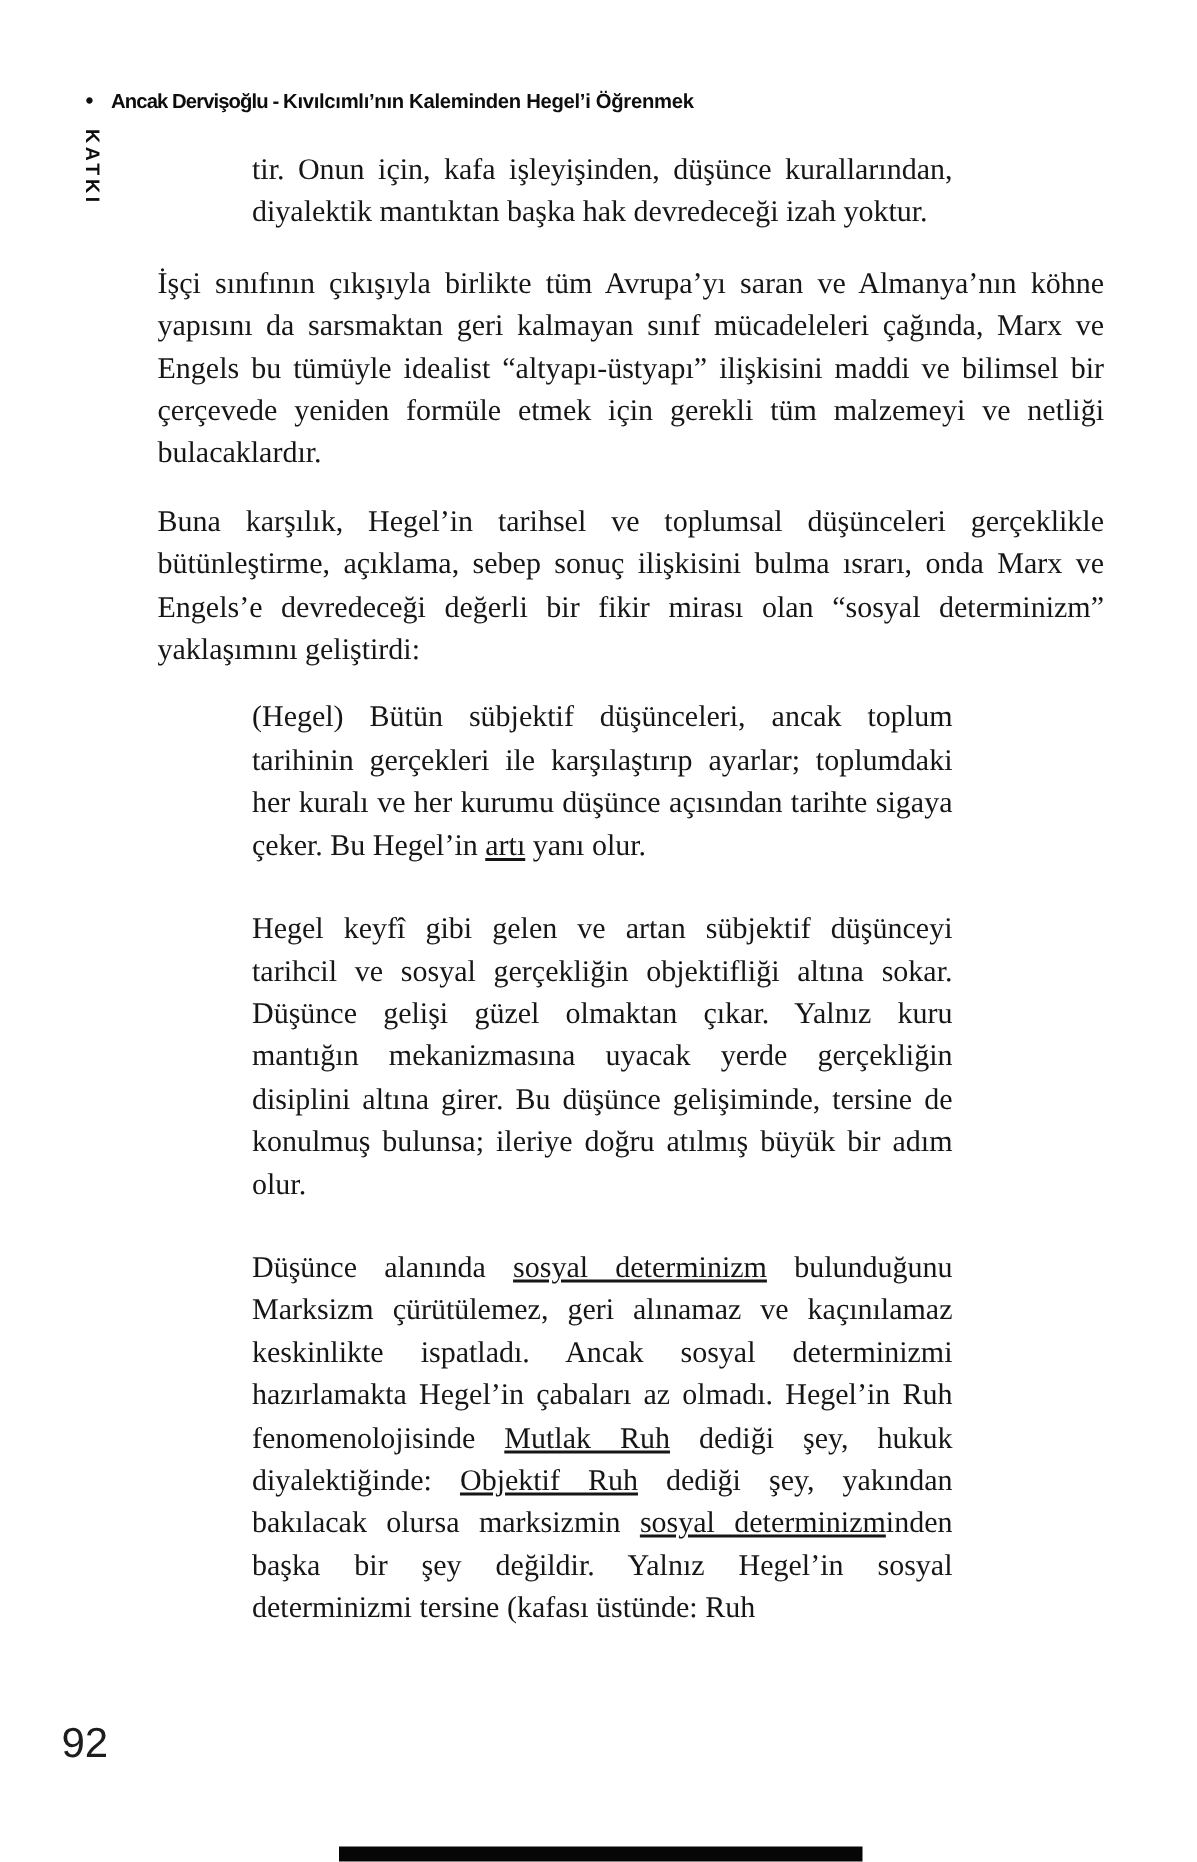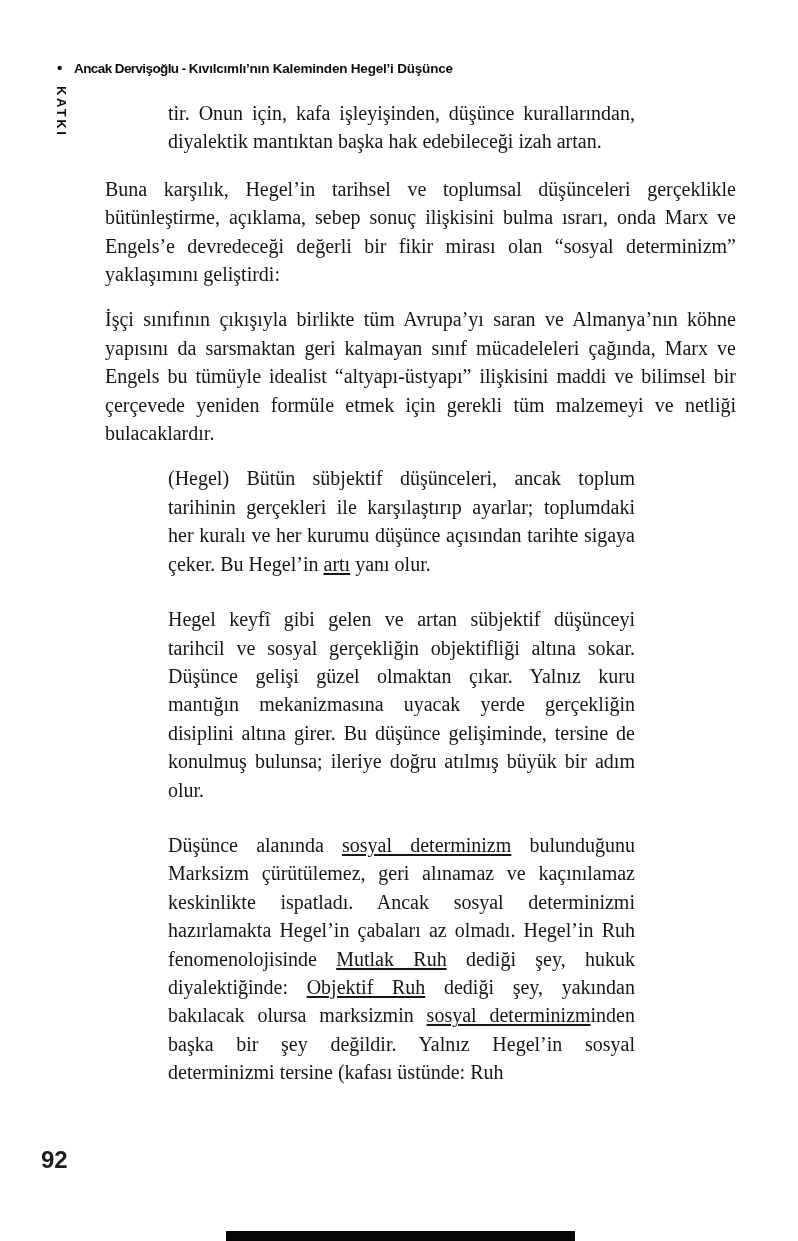--- a/index.html
+++ b/index.html
@@ -44,44 +44,44 @@
   .content p.quote { width: 467px; margin-left: 63px; margin-bottom: 27px; }
   .content p.quote:first-child { margin-bottom: 19px; }
   .content p.paragraph + p.quote { margin-top: 4px; font-family: Liberation Serif, serif; }
 
   .u { text-decoration: underline; text-underline-offset: 2px; }
   .i { }
 
   .page-number {
     position: absolute; left: 41px; top: 1146px;
     font-family: "Liberation Sans", "DejaVu Sans", sans-serif;
-    font-size: 24px; font-weight: 700; color: #1d1d1d;
+    font-size: 28px; font-weight: 400; color: #1d1d1d;
   }
 
   .bottom-bar {
     position: absolute; left: 226px; top: 1231px;
     width: 349px; height: 10px;
     background: #060606;
   }
 </style>
 </head>
 <body>
 
 <div class="page">
 
   <div class="header">
-    <span class="bullet">•</span><span class="author">Ancak Dervişoğlu</span><span class="sep"> - </span><span class="title">Kıvılcımlı’nın Kaleminden Hegel’i Düşünce</span>
+    <span class="bullet">•</span><span class="author">Ancak Dervişoğlu</span><span class="sep"> - </span><span class="title">Kıvılcımlı’nın Kaleminden Hegel’i Öğrenmek</span>
   </div>
 
   <div class="margin-label">KATKI</div>
 
   <div class="content" id="content">
-      <p class="quote"><span>tir. Onun için, kafa işleyişinden, düşünce kurallarından, diyalektik mantıktan başka hak edebileceği izah artan.</span></p>
+      <p class="quote"><span>tir. Onun için, kafa işleyişinden, düşünce kurallarından, diyalektik mantıktan başka hak devredeceği izah yoktur.</span></p>
+      <p class="paragraph"><span>İşçi sınıfının çıkışıyla birlikte tüm Avrupa’yı saran ve Almanya’nın köhne yapısını da sarsmaktan geri kalmayan sınıf mücadeleleri çağında, Marx ve Engels bu tümüyle idealist “altyapı-üstyapı” ilişkisini maddi ve bilimsel bir çerçevede yeniden formüle etmek için gerekli tüm malzemeyi ve netliği bulacaklardır.</span></p>
       <p class="paragraph"><span>Buna karşılık, Hegel’in tarihsel ve toplumsal düşünceleri gerçeklikle bütünleştirme, açıklama, sebep sonuç ilişkisini bulma ısrarı, onda Marx ve Engels’e devredeceği değerli bir fikir mirası olan “sosyal determinizm” yaklaşımını geliştirdi:</span></p>
-      <p class="paragraph"><span>İşçi sınıfının çıkışıyla birlikte tüm Avrupa’yı saran ve Almanya’nın köhne yapısını da sarsmaktan geri kalmayan sınıf mücadeleleri çağında, Marx ve Engels bu tümüyle idealist “altyapı-üstyapı” ilişkisini maddi ve bilimsel bir çerçevede yeniden formüle etmek için gerekli tüm malzemeyi ve netliği bulacaklardır.</span></p>
       <p class="quote"><span>(Hegel) Bütün sübjektif düşünceleri, ancak toplum tarihinin gerçekleri ile karşılaştırıp ayarlar; toplumdaki her kuralı ve her kurumu düşünce açısından tarihte sigaya çeker. Bu Hegel’in </span><span class="u">artı</span><span> yanı olur.</span></p>
       <p class="quote"><span>Hegel keyfî gibi gelen ve artan sübjektif düşünceyi tarihcil ve sosyal gerçekliğin objektifliği altına sokar. Düşünce gelişi güzel olmaktan çıkar. Yalnız kuru mantığın mekanizmasına uyacak yerde gerçekliğin disiplini altına girer. Bu düşünce gelişiminde, tersine de konulmuş bulunsa; ileriye doğru atılmış büyük bir adım olur.</span></p>
       <p class="quote"><span>Düşünce alanında </span><span class="u">sosyal determinizm</span><span> bulunduğunu Marksizm çürütülemez, geri alınamaz ve kaçınılamaz keskinlikte ispatladı. Ancak sosyal determinizmi hazırlamakta Hegel’in çabaları az olmadı. Hegel’in </span><span class="i">Ruh</span><span> fenomenolojisinde </span><span class="u i">Mutlak Ruh</span><span> dediği şey, hukuk diyalektiğinde: </span><span class="u i">Objektif Ruh</span><span> dediği şey, yakından bakılacak olursa marksizmin </span><span class="u">sosyal determinizm</span><span>inden başka bir şey değildir. Yalnız Hegel’in sosyal determinizmi tersine (kafası üstünde: </span><span class="i">Ruh</span></p>
     </div>
 
   <div class="page-number">92</div>
 
   <div class="bottom-bar"></div>
 
 </div>

